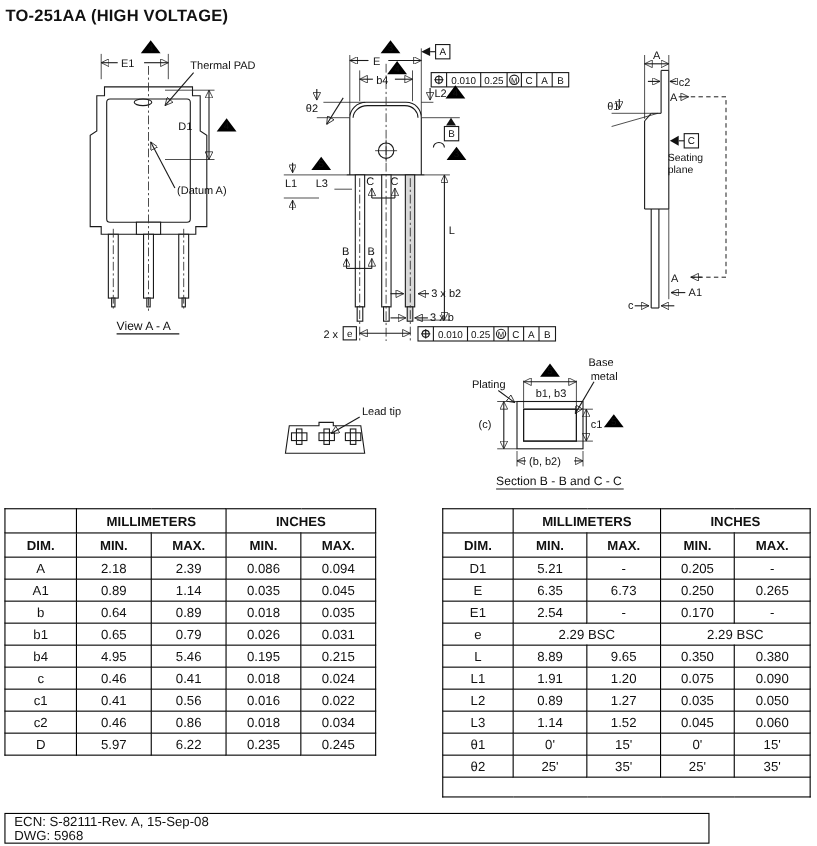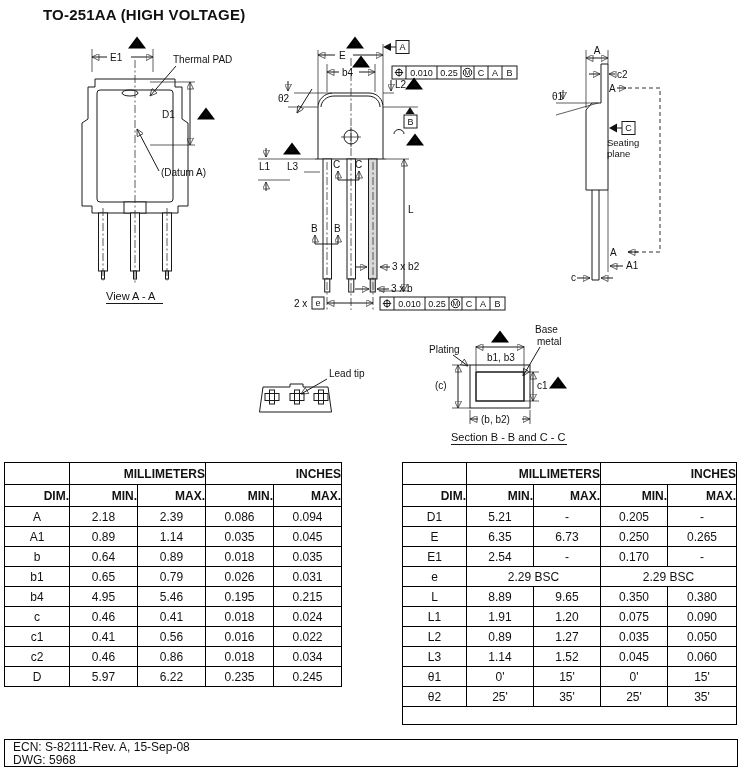--- a/index.html
+++ b/index.html
@@ -1,39 +1,39 @@
 <!DOCTYPE html>
 <html><head>
 <meta charset="utf-8">
 <style>
   html,body{margin:0;padding:0;background:#fff;}
   .page{position:relative;width:743px;height:769px;background:#fff;font-family:"Liberation Sans",sans-serif;color:#111;overflow:hidden;}
-  .title{position:absolute;left:5px;top:6px;font-size:15px;font-weight:bold;letter-spacing:.2px;margin-left:38px;}
+  .title{position:absolute;left:5px;top:6px;font-size:15px;font-weight:bold;letter-spacing:.2px;}
   svg.draw{position:absolute;left:0;top:0;}
   svg.draw line,svg.draw path,svg.draw rect,svg.draw polyline,svg.draw ellipse,svg.draw circle{stroke:#1a1a1a;fill:none;stroke-width:1;}
   svg.draw .thin{stroke-width:.7;}
   svg.draw .cl{stroke-dasharray:8 2.5 2 2.5;stroke-width:.8;stroke:#333;}
   svg.draw .dsh{stroke-dasharray:4 3;stroke-width:.9;}
   svg.draw .fil{fill:#111;stroke:none;}
   svg.draw .wh{fill:#fff;}
   svg.draw .ld3{fill:#d9d9d9;}
   svg.draw text{stroke:none;fill:#111;font-size:10px;font-family:"Liberation Sans",sans-serif;}
   svg.draw text.cap{font-size:11px;}
   svg.draw text.s9{font-size:9px;}
   svg.draw text.s95{font-size:9.5px;}
   svg.draw text.s7{font-size:7px;}
   svg.draw text.mid{text-anchor:middle;}
   table.dims{position:absolute;border-collapse:collapse;table-layout:fixed;background:#fff;}
   table.dims th,table.dims td{border:1px solid #000;text-align:center;vertical-align:middle;padding:0;font-size:12px;font-weight:normal;overflow:hidden;white-space:nowrap;}
-  table.dims thead th{height:21px;font-weight:bold;text-align:right;}
+  table.dims thead th{height:21px;font-weight:bold;}
   table.dims td{height:19px;}
   table.dims td.filler{height:17px;}
   .tleft{left:4px;top:462px;width:337px;}
   .tright{left:402px;top:462px;width:334px;}
-  .footerbox{position:absolute;box-sizing:border-box;left:4px;top:739px;width:734px;height:28px;border:1px solid #000;font-size:12px;line-height:13px;padding:1px 0 0 8px;}
+  .footerbox{position:absolute;box-sizing:border-box;left:4px;top:739px;width:641px;height:28px;border:1px solid #000;font-size:12px;line-height:13px;padding:1px 0 0 8px;}
 </style>
 </head>
 <body>
 
 <div class="page">
   <div class="title">TO-251AA (HIGH VOLTAGE)</div>
 
   <svg class="draw" width="743" height="460" viewBox="0 0 743 460">
     <defs>
       <marker id="ar" viewBox="0 0 10 10" refX="10" refY="5" markerWidth="8" markerHeight="7" orient="auto-start-reverse">

